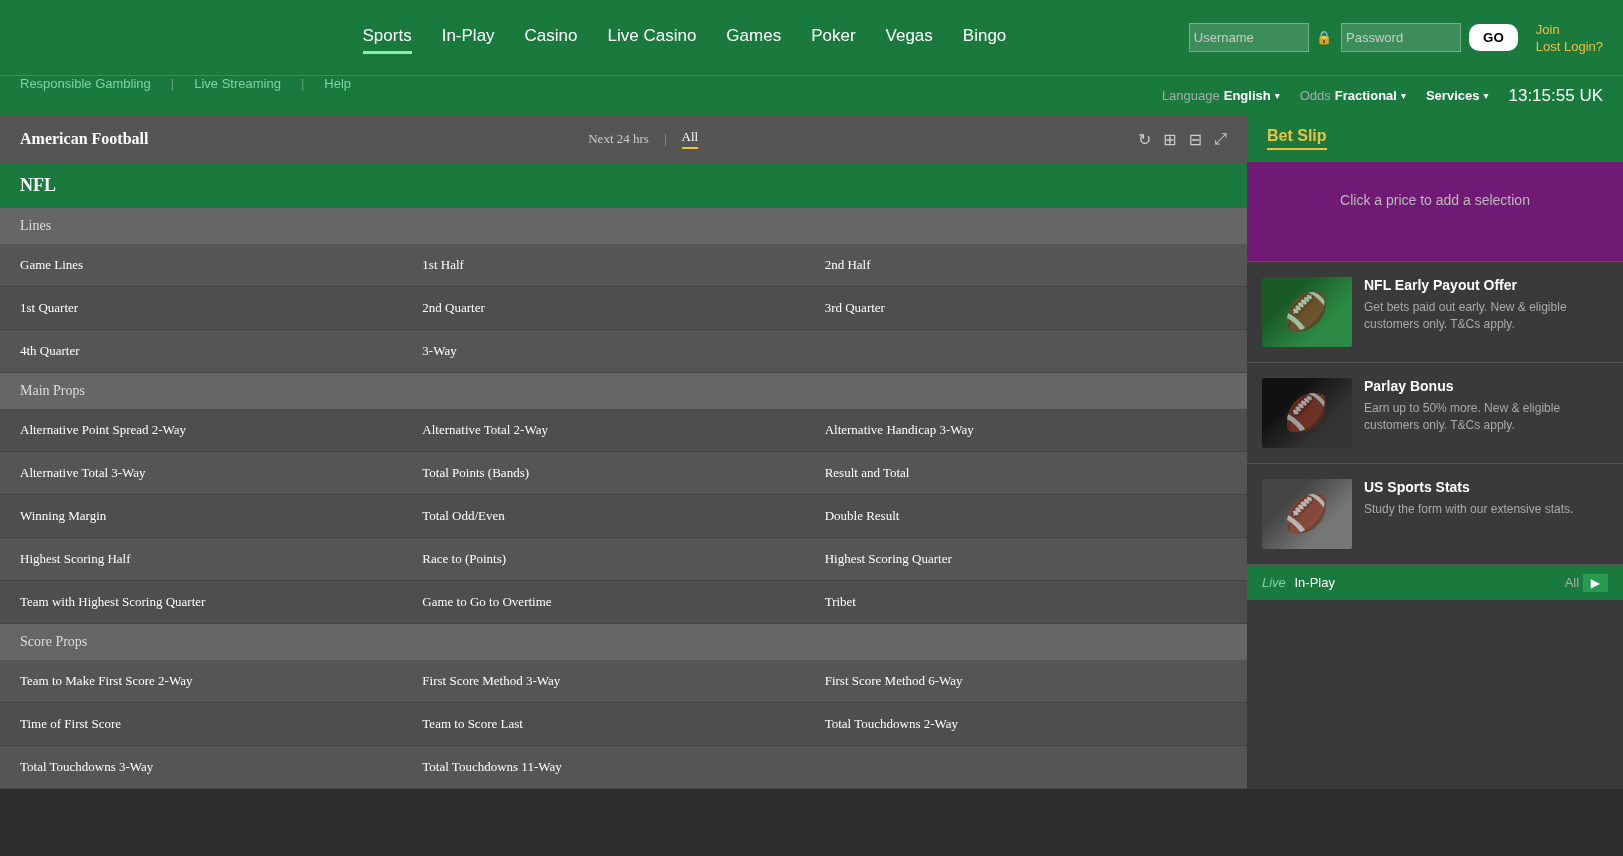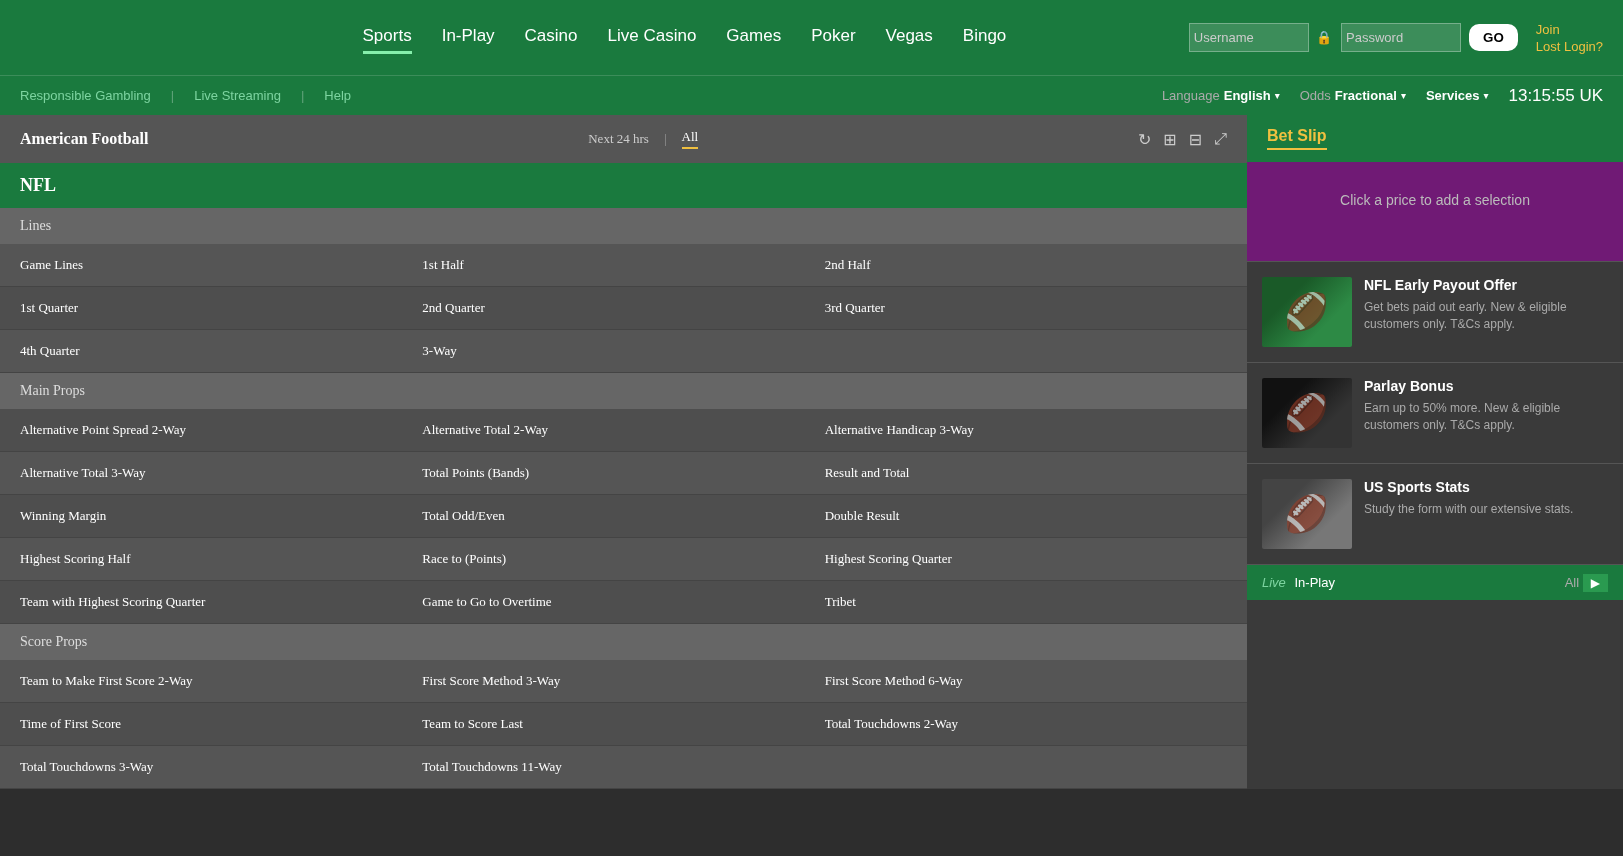--- a/index.html
+++ b/index.html
@@ -64,21 +64,20 @@
     .join-lost a {
       color: #f0c040;
       text-decoration: none;
       font-size: 13px;
     }
 
     
     .sub-nav {
       background: #1a7a3e;
       display: flex;
-      align-items: center;
       padding: 0 20px;
       height: 40px;
       border-top: 1px solid rgba(255,255,255,0.15);
       gap: 20px;
     }
     .sub-nav a {
       color: #7dd4a0;
       text-decoration: none;
       font-size: 13px;
     }

